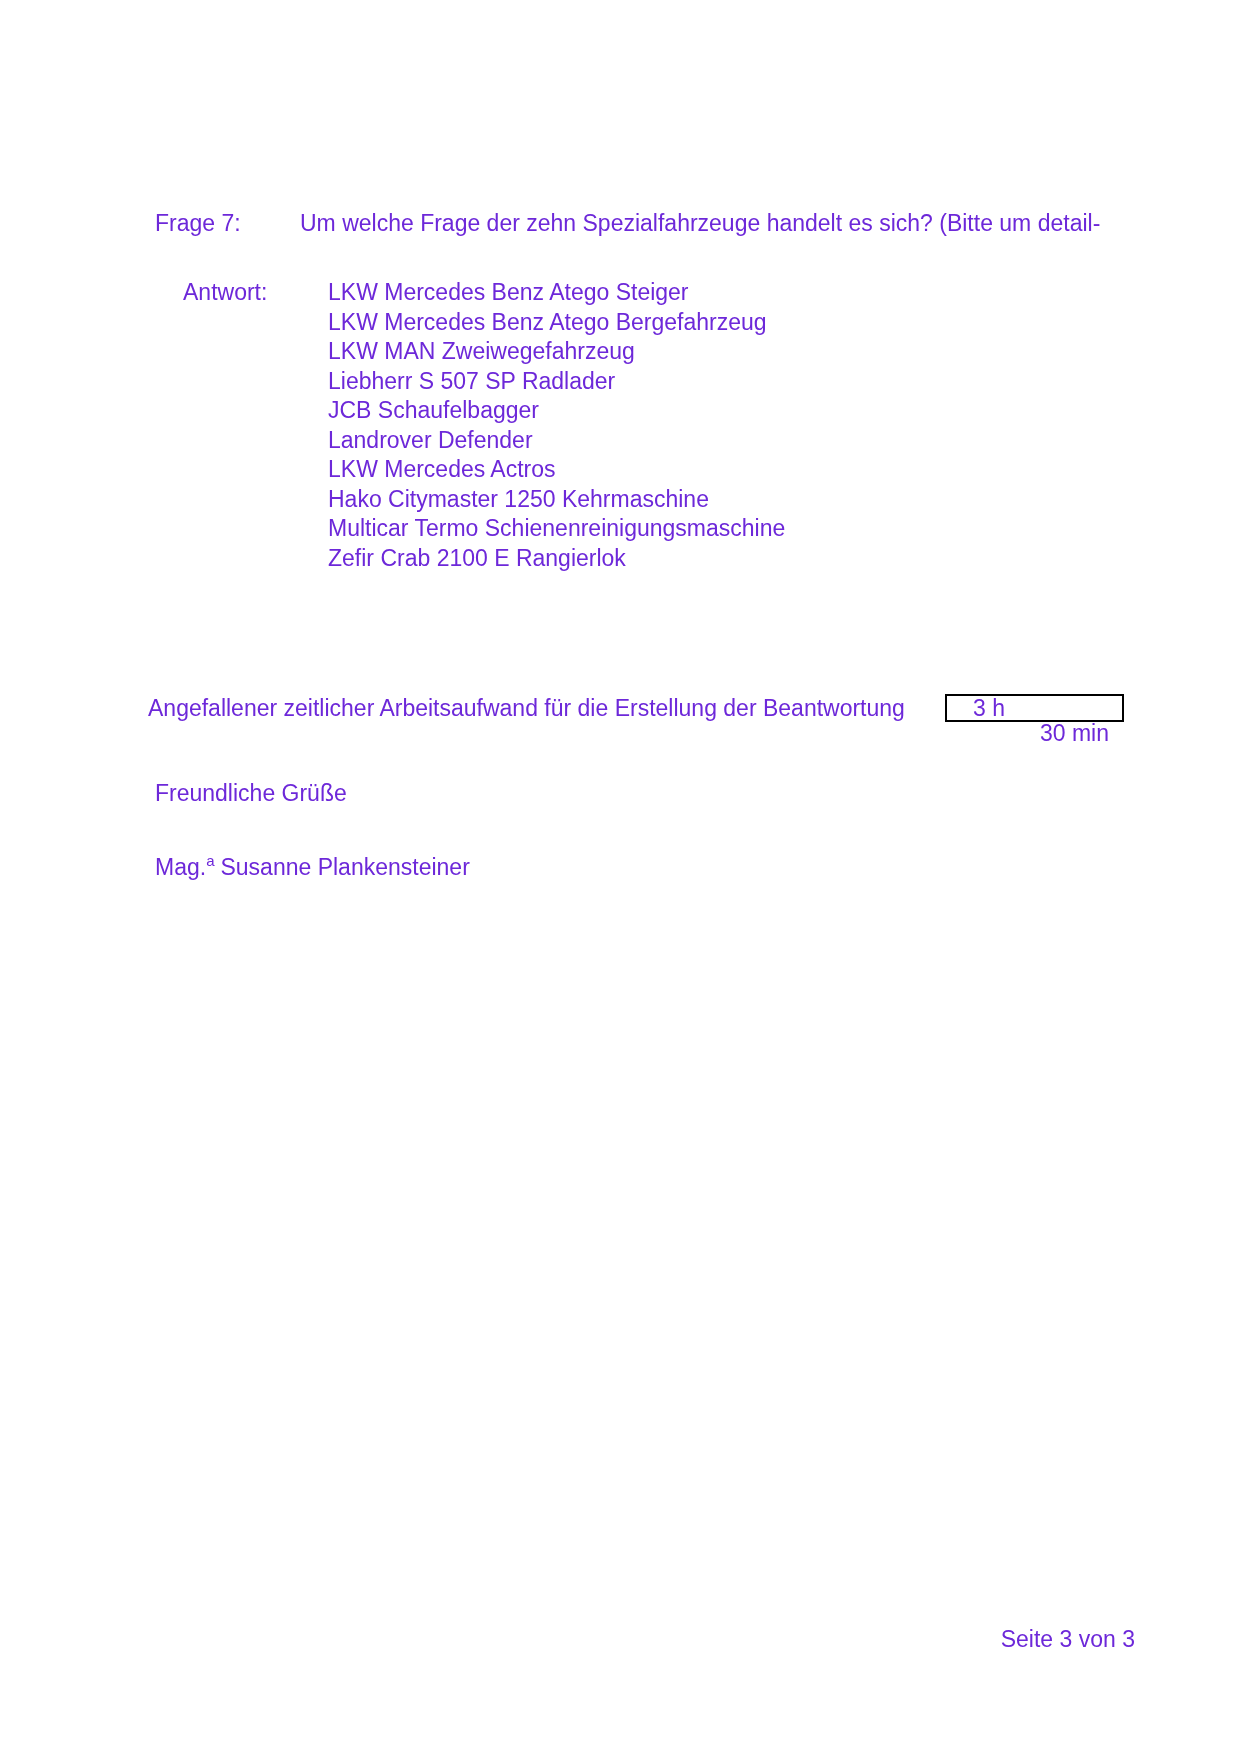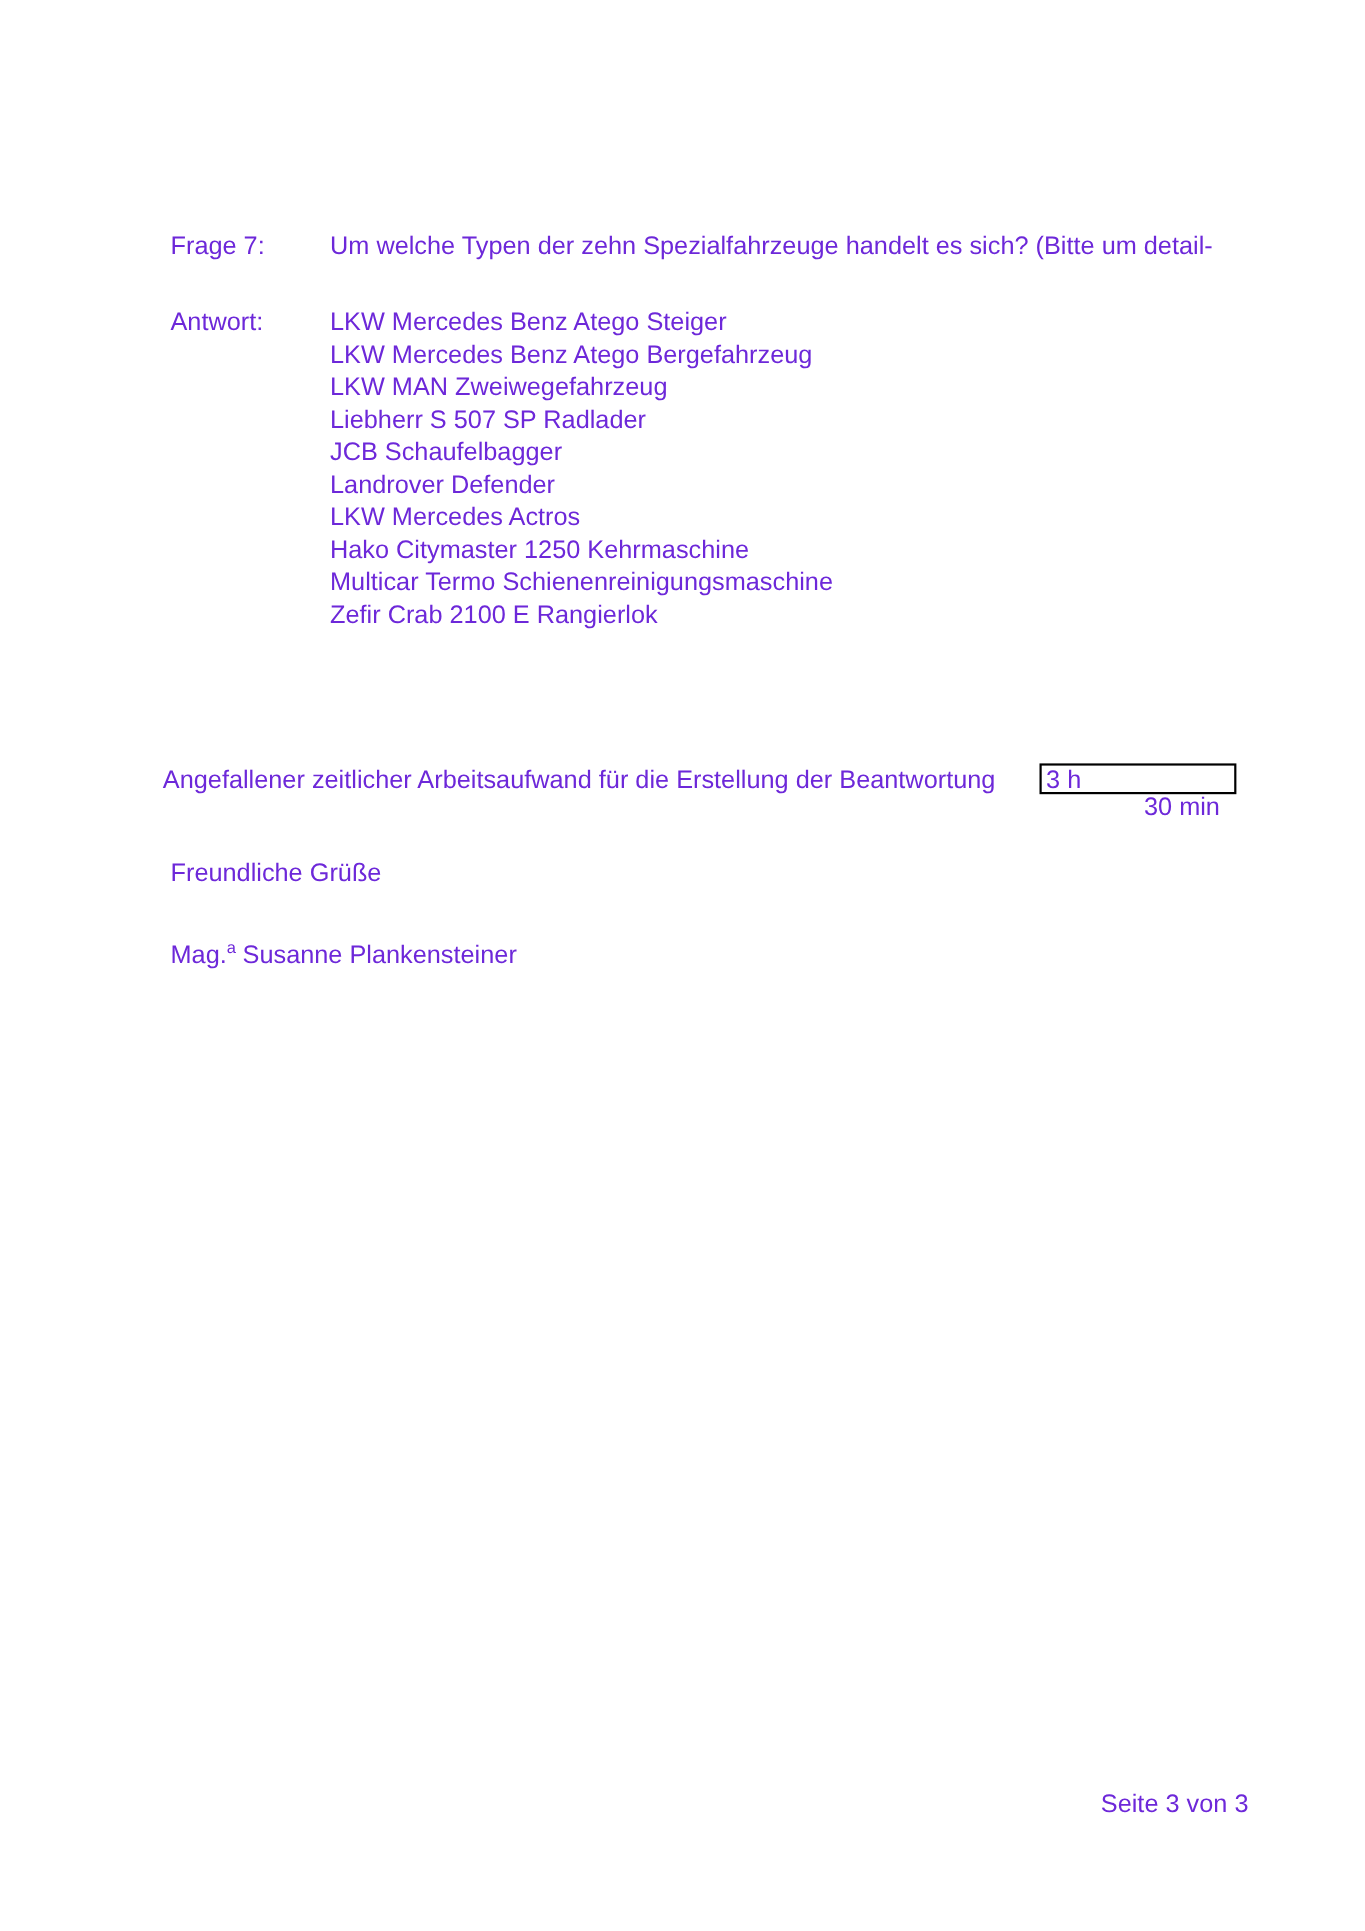--- a/index.html
+++ b/index.html
@@ -59,21 +59,21 @@
     height: 28px;
     box-sizing: border-box;
   }
   .time-cell {
     display: flex;
     align-items: center;
     box-sizing: border-box;
   }
   .time-cell.hours {
     width: 78px;
-    padding-left: 4px;
+    padding-left: 26px;
     justify-content: flex-start;
   }
   .time-cell.minutes {
     width: 97px;
     border-left: 2px solid #000000;
     justify-content: center;
     margin-top: 37px;
   }
   .closing-line {
     position: absolute;
@@ -107,25 +107,25 @@
   }
 </style>
 </head>
 <body>
 
 <div class="sheet">
 
   <div class="qa-row" style="top: 209px;">
     <div class="qa-label">Frage 7:</div>
     <div class="question-body">
-      <span style="display:block;">Um welche Typen der zehn Spezialfahrzeuge handelt es sich? (Bitte um detail-</span>
+      <span style="display:block;">Um welche Frage der zehn Spezialfahrzeuge handelt es sich? (Bitte um detail-</span>
     </div>
   </div>
 
-  <div class="qa-row" style="top: 278px;">
+  <div class="qa-row" style="top: 278px; margin-left: 28px;">
     <div class="qa-label" style="line-height: 29.5px;">Antwort:</div>
     <div class="answer-body">
       <span class="answer-item">LKW Mercedes Benz Atego Steiger</span>
       <span class="answer-item">LKW Mercedes Benz Atego Bergefahrzeug</span>
       <span class="answer-item">LKW MAN Zweiwegefahrzeug</span>
       <span class="answer-item">Liebherr S 507 SP Radlader</span>
       <span class="answer-item">JCB Schaufelbagger</span>
       <span class="answer-item">Landrover Defender</span>
       <span class="answer-item">LKW Mercedes Actros</span>
       <span class="answer-item">Hako Citymaster 1250 Kehrmaschine</span>

